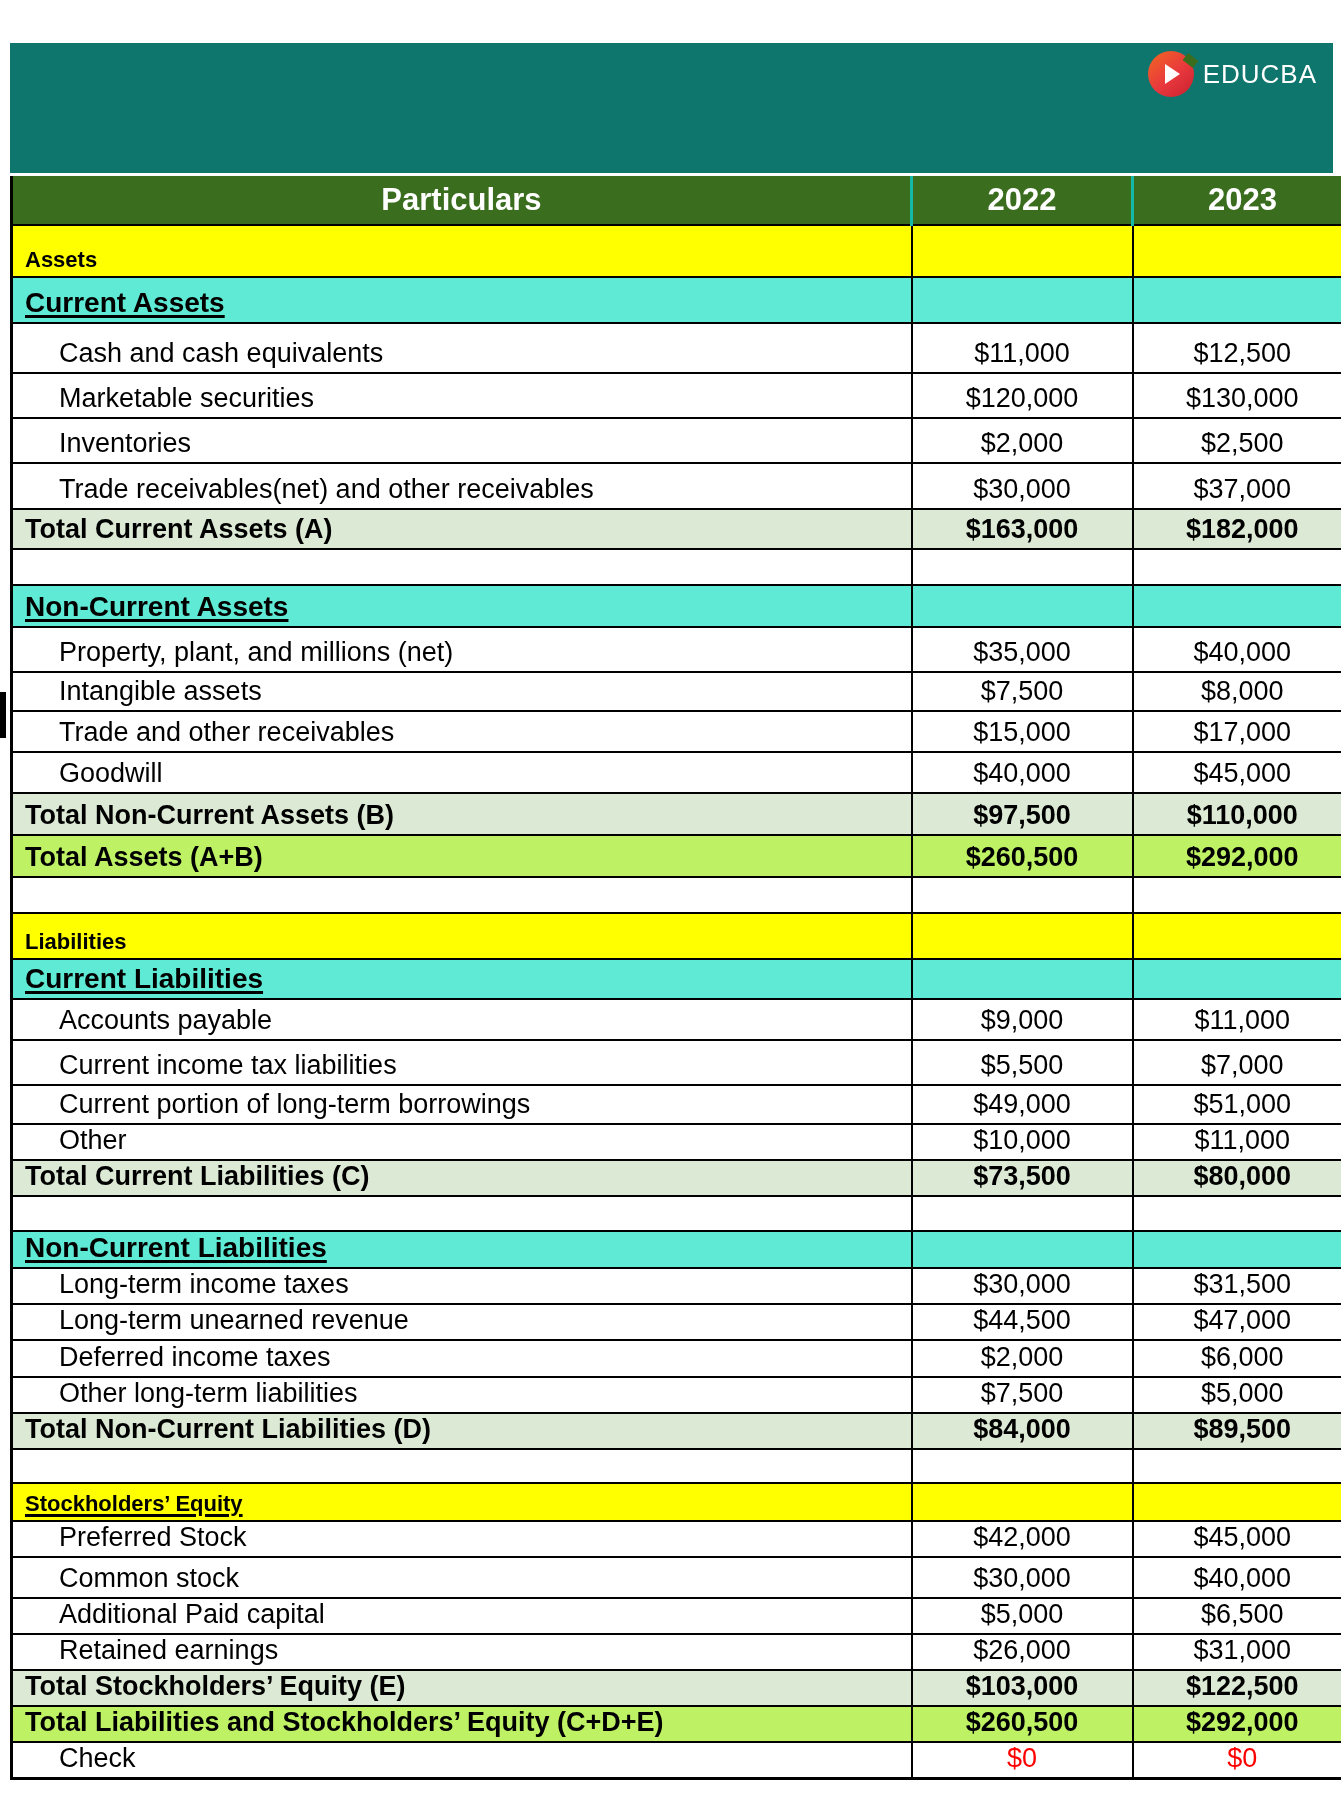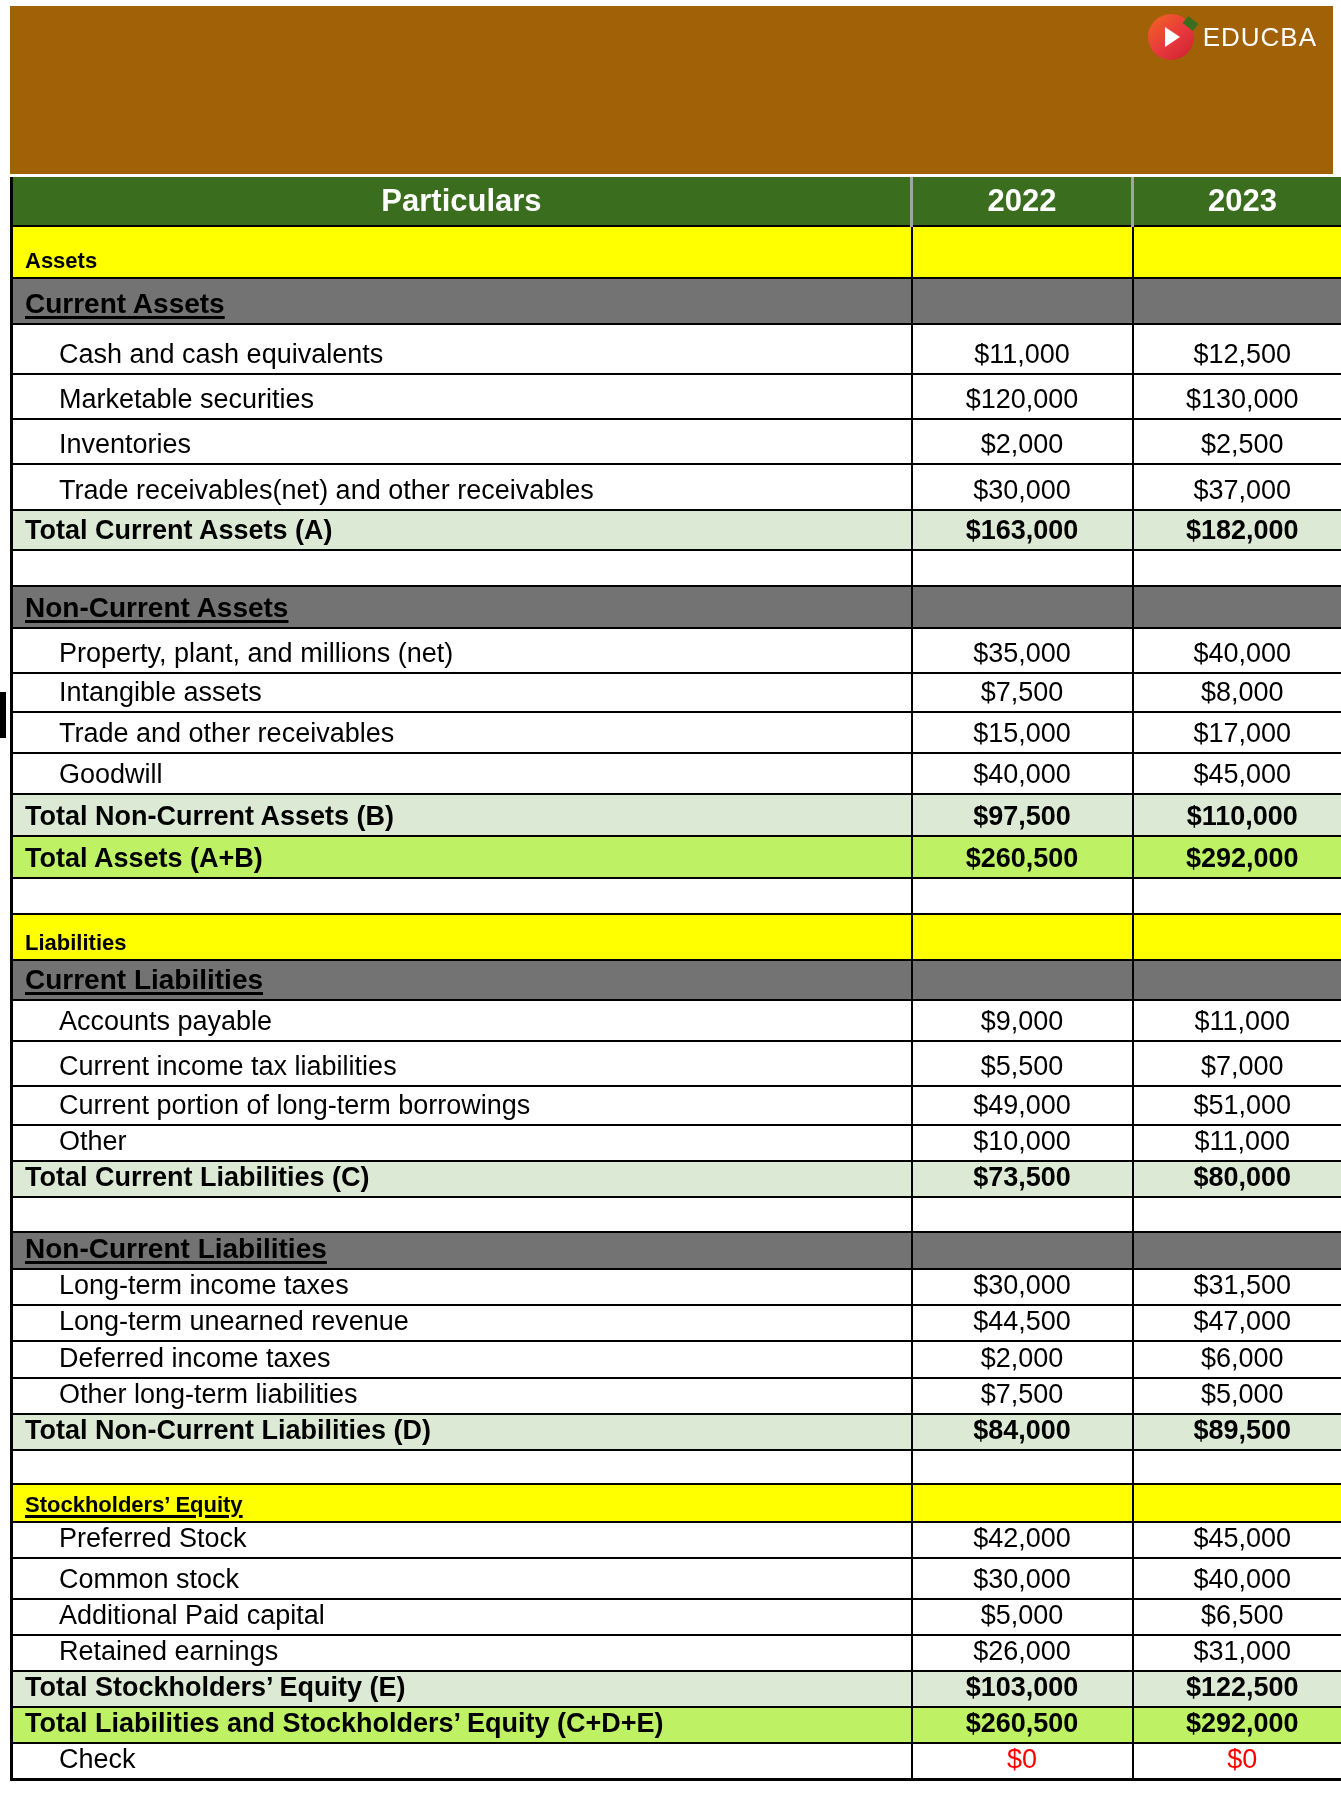--- a/index.html
+++ b/index.html
@@ -1,50 +1,50 @@
 <!DOCTYPE html>
 <html><head>
 <meta charset="utf-8">
 <style>
   html,body { margin:0; padding:0; background:#ffffff; }
   body { font-family:"Liberation Sans","DejaVu Sans",sans-serif; }
   .page { width:1341px; height:1803px; position:relative; background:#ffffff;
           box-sizing:border-box; padding:6px 8px 0 10px; overflow:hidden; }
 
   
-  .titleblock { background:#a16207; height:168px; position:relative;
-                text-align:center; color:#fff; margin-bottom:3px; }
+  .titleblock { background:#0f766e; height:130px; position:relative;
+                text-align:center; color:#fff; margin-bottom:3px;margin-top:37px; }
   .title    { font-size:40px; font-weight:bold; padding-top:36px; letter-spacing:.5px; }
   .subtitle { font-size:29px; font-weight:bold; margin-top:8px; }
   .logo { position:absolute; top:8px; right:16px; display:flex; align-items:center; gap:9px; }
   .logo-mark { width:46px; height:46px; border-radius:50%; position:relative; display:inline-block;
                background:linear-gradient(140deg,#f26722 0%,#e8383d 55%,#c81f2e 100%); }
   .logo-mark::after { content:""; position:absolute; left:17px; top:13px; width:0; height:0;
                border-left:15px solid #fff; border-top:10px solid transparent; border-bottom:10px solid transparent; }
   .logo-mark::before { content:""; position:absolute; right:-3px; top:5px; width:13px; height:9px;
                background:#3A6E1E; transform:rotate(38deg); }
   .logo-text { color:#fff; font-size:26px; letter-spacing:1px; }
 
   
   table { width:100%; border-collapse:collapse; table-layout:fixed;
           border:3px solid #000; border-top:none; }
   thead th { background:#3A6E1E; color:#fff; font-size:31px; font-weight:bold;
-             height:48px; vertical-align:middle; border-left:3px solid #a3a3a3;
+             height:48px; vertical-align:middle; border-left:3px solid #14b8a6;
              border-bottom:2px solid #000; padding:0; }
   thead th:first-child { border-left:none; }
   td { border:2px solid #000; font-size:27px; color:#000; vertical-align:bottom;
        padding:0 4px 3px 4px; overflow:hidden; white-space:nowrap; }
   td.label { text-align:left; padding-left:46px; }
   td.val   { text-align:center; }
 
   tr.section td, tr.subsection td, tr.total td, tr.grand td { font-weight:bold; }
   tr.section td { background:#FFFF00; font-size:22px; }
   tr.section td.label { padding-left:12px; }
   tr.sec-u td.label { text-decoration:underline; text-decoration-thickness:3px; text-underline-offset:3px; }
-  tr.subsection td { background:#737373; font-size:28px; }
+  tr.subsection td { background:#5eead4; font-size:28px; }
   tr.subsection td.label { padding-left:12px; text-decoration:underline;
                            text-decoration-thickness:3px; text-underline-offset:3px; }
   tr.total td { background:#DCEAD5; }
   tr.total td.label { padding-left:12px; }
   tr.grand td { background:#bef264; }
   tr.grand td.label { padding-left:12px; }
   tr.spacer td { background:#ffffff; }
   tr.check td.val { color:#FF0000; }
 
   

